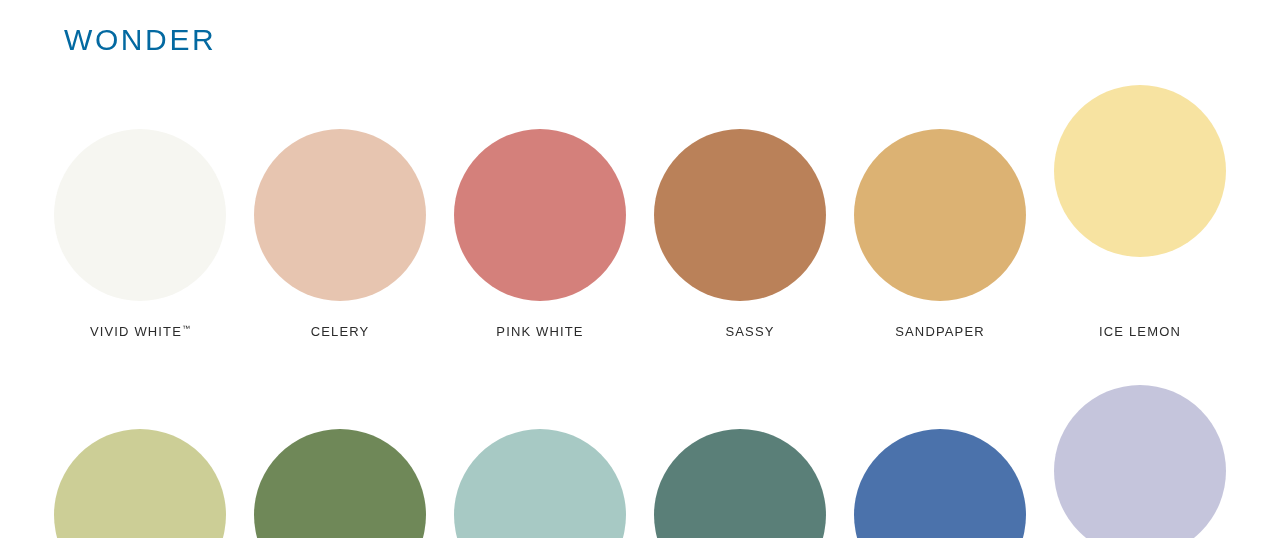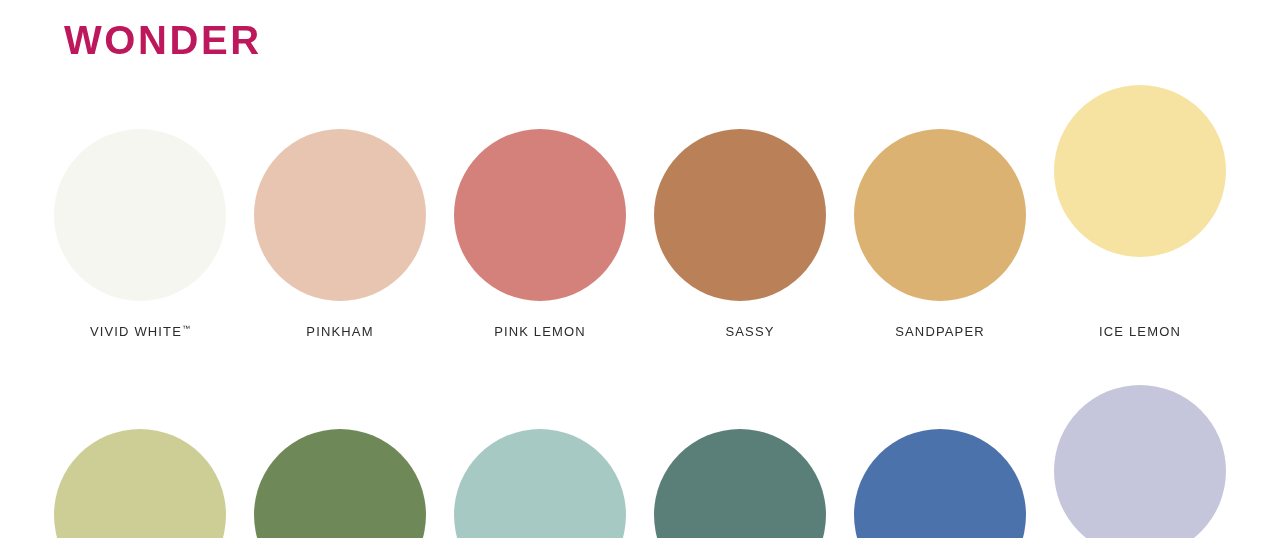--- a/index.html
+++ b/index.html
@@ -22,24 +22,24 @@
     width: 1280px;
     height: 538px;
     background: #ffffff;
   }
 
   
   .palette-title {
     position: absolute;
     left: 64px;
     top: 21px;
-    font-size: 40px;
-    font-weight: 700;
+    font-size: 30px;
+    font-weight: 400;
     letter-spacing: 2.6px;
-    color: #be185d;
+    color: #0369a1;
     line-height: 38px;
     white-space: nowrap;
   }
 
   
   .swatch-grid {
     position: absolute;
     left: 54px;
     top: 85px;
     width: 1172px;
@@ -96,26 +96,26 @@
   <div class="swatch-grid">
 
     <div class="swatch-row">
       <div class="swatch">
         <div class="swatch-circle" style="background: rgb(246, 246, 241);"></div>
         <div class="swatch-label" style="color: rgb(43, 43, 43);"><span>VIVID WHITE</span><span class="tm">™</span></div>
       </div>
 
       <div class="swatch">
         <div class="swatch-circle" style="background: rgb(231, 197, 176);"></div>
-        <div class="swatch-label" style="color: rgb(43, 43, 43);"><span>PINKHAM</span><span class="tm"></span></div>
+        <div class="swatch-label" style="color: rgb(43, 43, 43);"><span>CELERY</span><span class="tm"></span></div>
       </div>
 
       <div class="swatch">
         <div class="swatch-circle" style="background: rgb(212, 128, 123);"></div>
-        <div class="swatch-label" style="color: rgb(43, 43, 43);"><span>PINK LEMON</span><span class="tm"></span></div>
+        <div class="swatch-label" style="color: rgb(43, 43, 43);"><span>PINK WHITE</span><span class="tm"></span></div>
       </div>
 
       <div class="swatch">
         <div class="swatch-circle" style="background: rgb(186, 129, 89);"></div>
         <div class="swatch-label" style="color: rgb(43, 43, 43); margin-left: 20px;"><span>SASSY</span><span class="tm"></span></div>
       </div>
 
       <div class="swatch">
         <div class="swatch-circle" style="background: rgb(220, 178, 115);"></div>
         <div class="swatch-label" style="color: rgb(43, 43, 43);"><span>SANDPAPER</span><span class="tm"></span></div>

